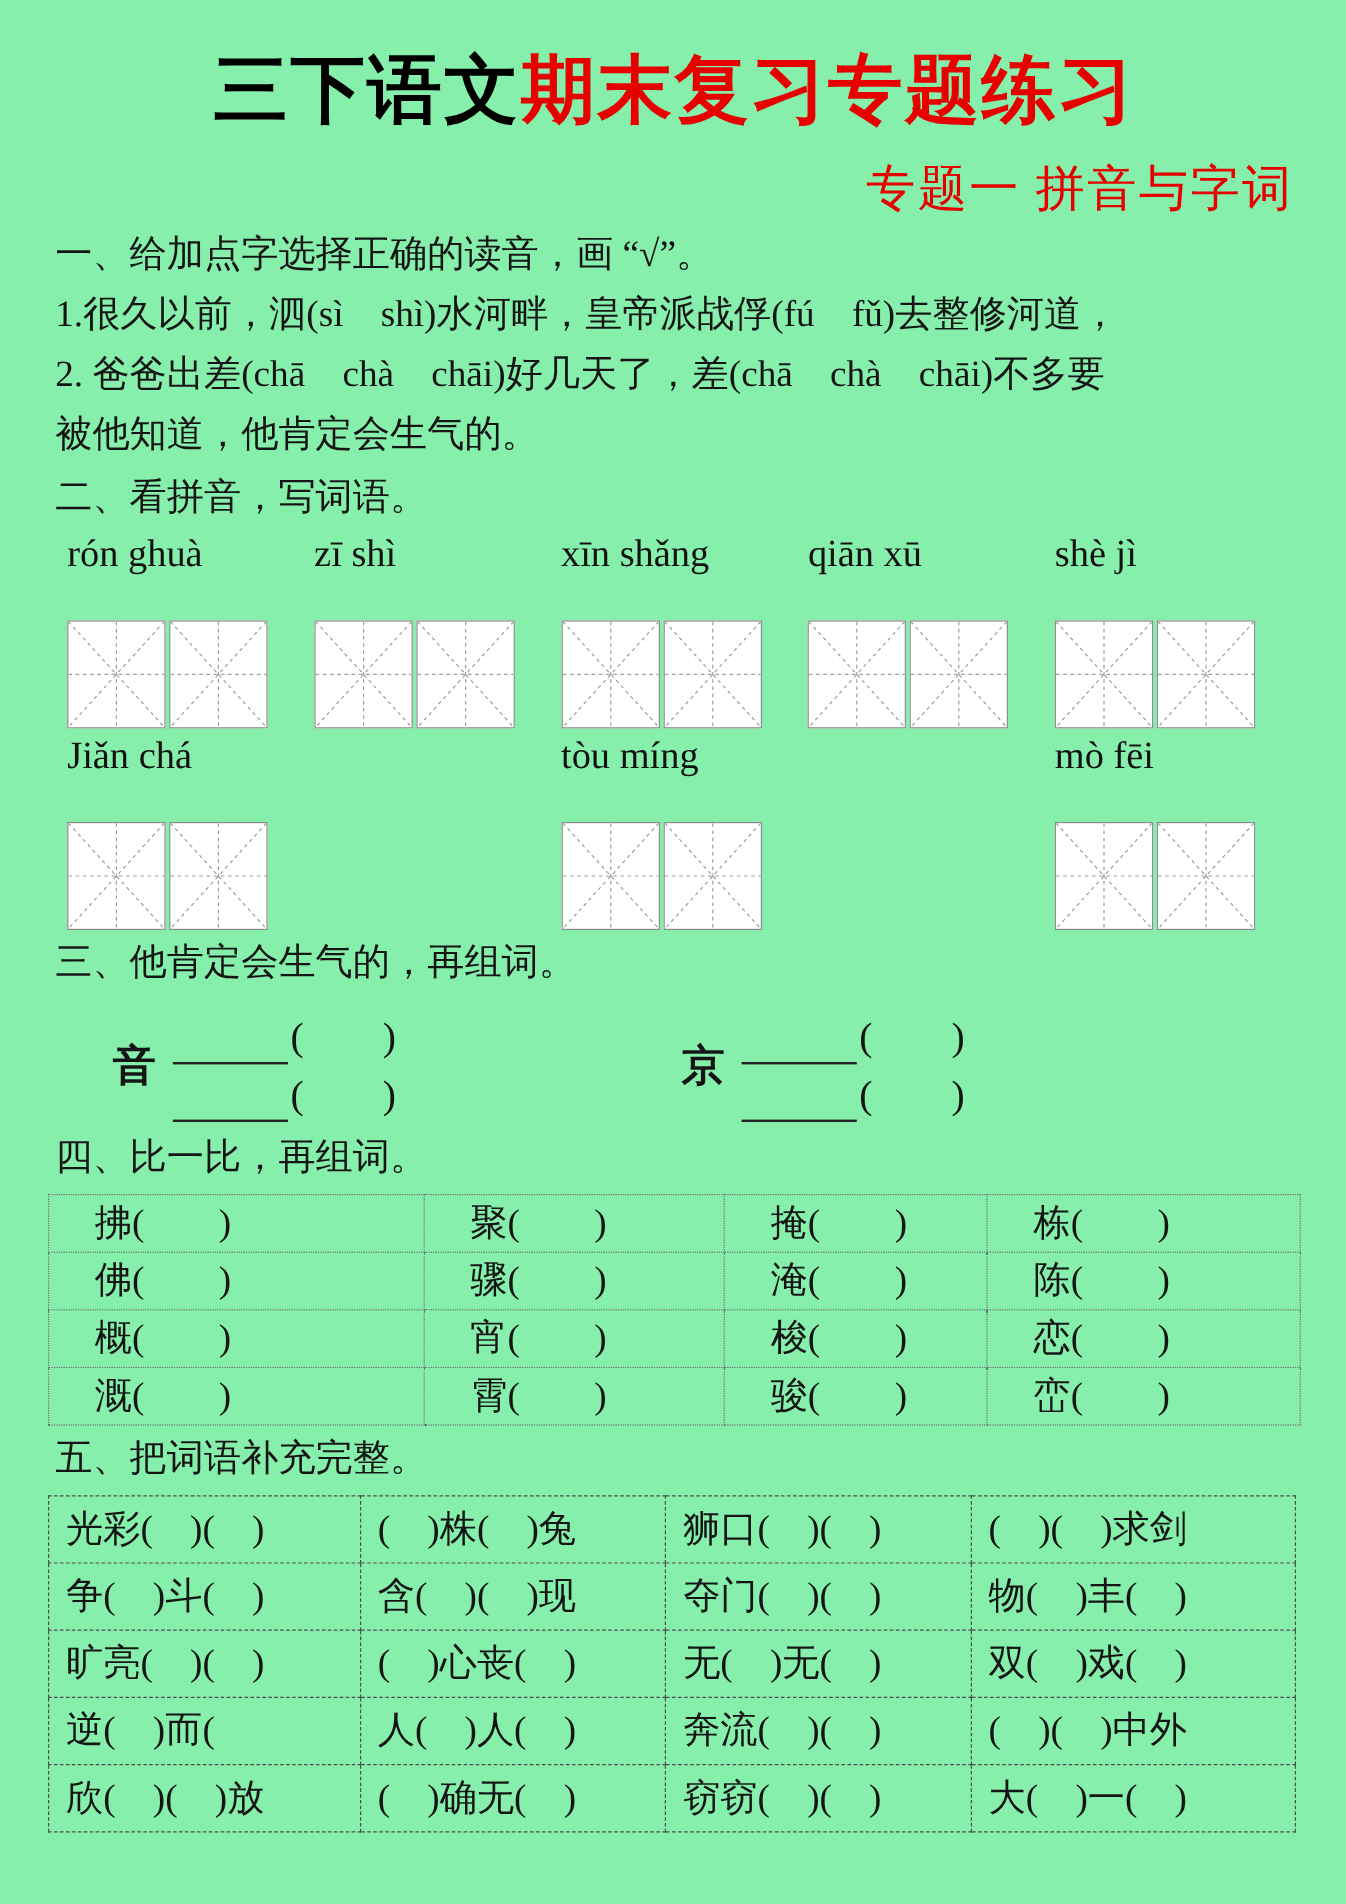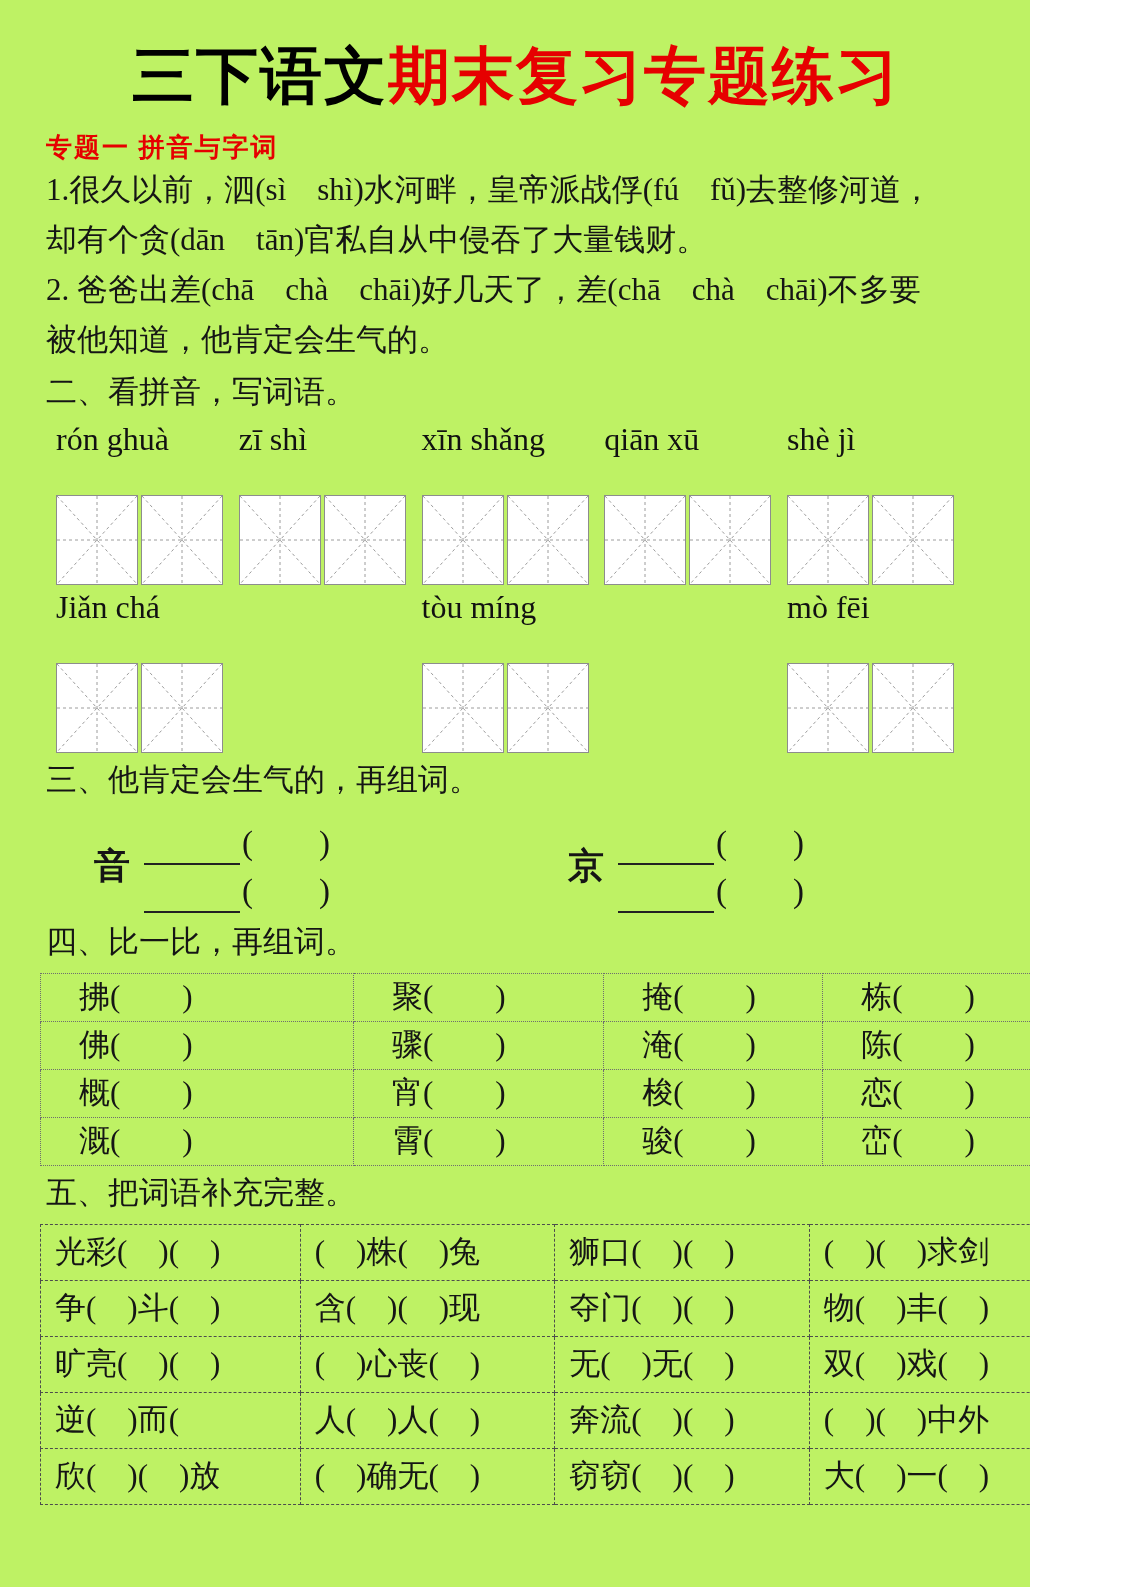--- a/index.html
+++ b/index.html
@@ -1,41 +1,41 @@
 <!DOCTYPE html>
 <html><head>
 <meta charset="utf-8">
 <style>
   html,body{margin:0;padding:0;background:#ffffff;}
   .page{
     position:relative;
-    width:1030px;height:1587px;
+    width:1122px;height:1587px;
     box-sizing:border-box;
     padding:26px 44px 0 46px;
-    background:#bef264;
+    background:#86efac;
     color:#151515;
     font-family:"Liberation Serif","DejaVu Serif",serif;
     overflow:hidden;
   }
   h1.title{
     margin:6px 0 0 0;
     text-align:center;
     font-size:62px;
     font-weight:bold;
     letter-spacing:2px;
     line-height:1.45;
     font-family:"Liberation Serif","DejaVu Serif",serif;
   }
   .t-black{color:#000000;}
   .t-red{color:#e60000;}
   .subtitle{
-    text-align:left;
+    text-align:right;
     color:#e60000;
-    font-weight:bold;
-    font-size:26px;
+    font-weight:normal;
+    font-size:41px;
     margin-top:8px;
     letter-spacing:2px;
   }
   .body-line{
     font-size:31px;
     line-height:50px;
     white-space:pre-wrap;
   }
   .sec-heading{margin-top:2px;}
   
@@ -100,22 +100,22 @@
 </style>
 </head>
 <body>
 
 <div class="page">
 
   <h1 class="title"><span class="t-black">三下语文</span><span class="t-red">期末复习专题练习</span></h1>
 
   <div class="subtitle">专题一 拼音与字词</div>
 
+  <div class="body-line sec-heading">一、给加点字选择正确的读音，画 “√”。</div>
   <div class="body-line">1.很久以前，泗(sì　shì)水河畔，皇帝派战俘(fú　fǔ)去整修河道，</div>
-  <div class="body-line">却有个贪(dān　tān)官私自从中侵吞了大量钱财。</div>
   <div class="body-line">2. 爸爸出差(chā　chà　chāi)好几天了，差(chā　chà　chāi)不多要</div>
   <div class="body-line">被他知道，他肯定会生气的。</div>
 
   <div class="body-line sec-heading">二、看拼音，写词语。</div>
 
   <div class="py-row">
     <div class="py-group">
       <div class="py-label">rón ghuà</div>
       <div class="box-pair">
         <svg class="mibox" viewBox="0 0 80 88">

